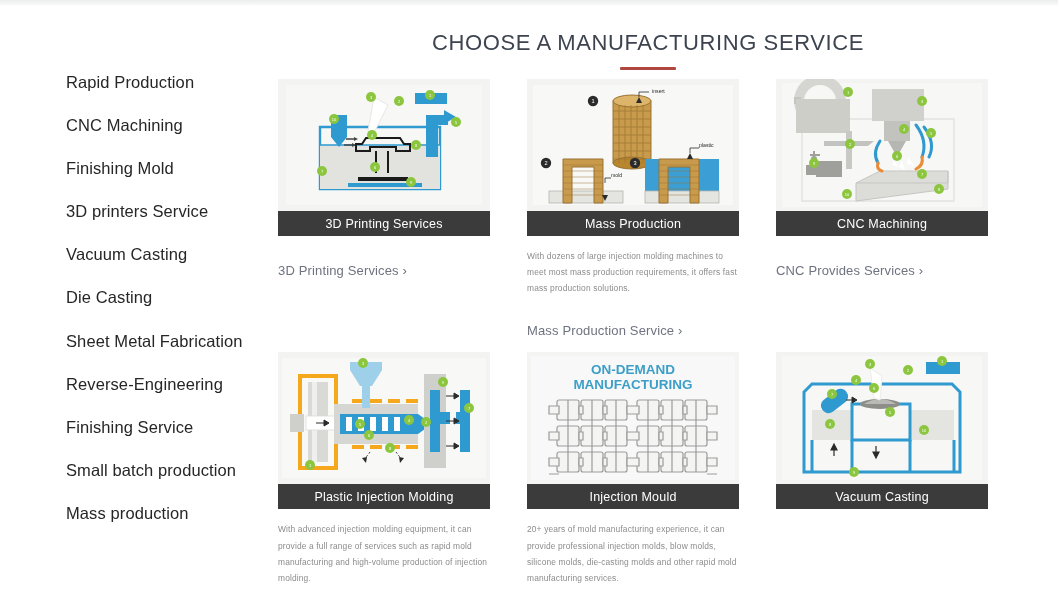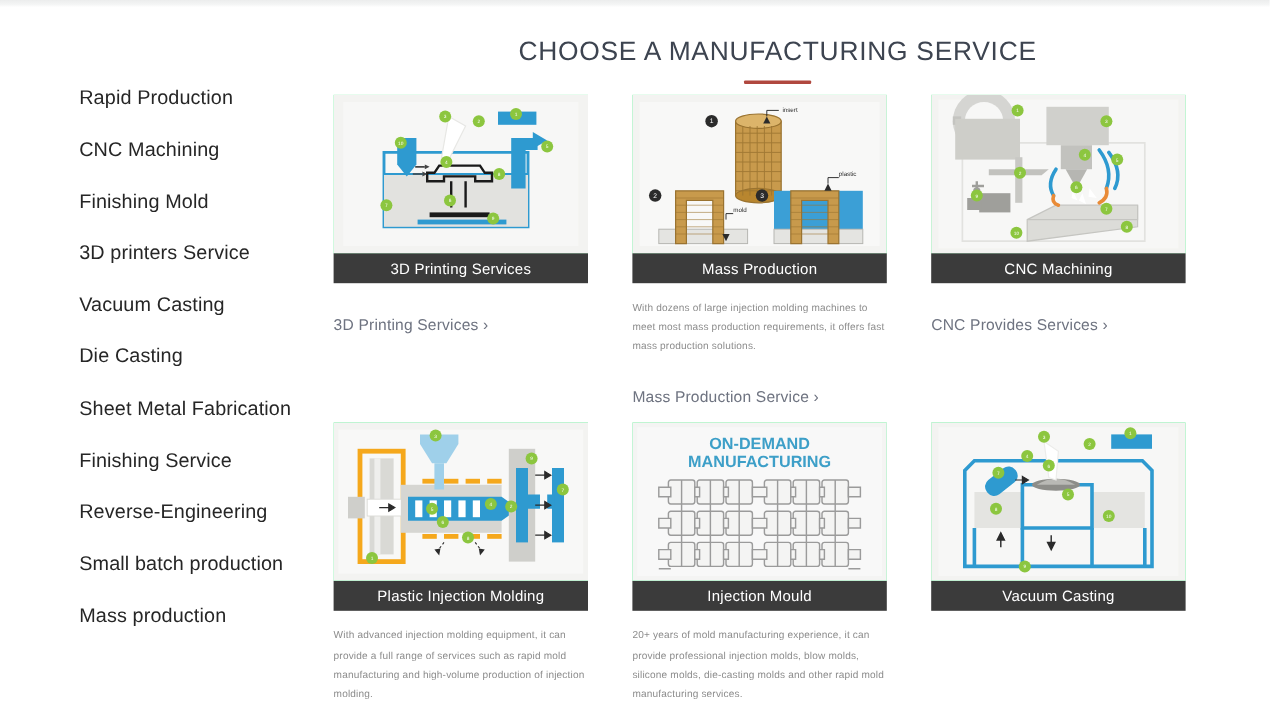--- a/index.html
+++ b/index.html
@@ -126,22 +126,22 @@
 <div class="page">
 
   <nav class="side-nav">
     <div class="nav-item">Rapid Production</div>
     <div class="nav-item">CNC Machining</div>
     <div class="nav-item">Finishing Mold</div>
     <div class="nav-item">3D printers Service</div>
     <div class="nav-item">Vacuum Casting</div>
     <div class="nav-item">Die Casting</div>
     <div class="nav-item">Sheet Metal Fabrication</div>
+    <div class="nav-item">Reverse-Engineering</div>
     <div class="nav-item">Finishing Service</div>
-    <div class="nav-item">Reverse-Engineering</div>
     <div class="nav-item">Small batch production</div>
     <div class="nav-item">Mass production</div>
   </nav>
 
   <div class="heading-wrap">
     <h1 class="heading">CHOOSE A MANUFACTURING SERVICE</h1>
     <div class="heading-rule"></div>
   </div>
 
   <div class="grid">

